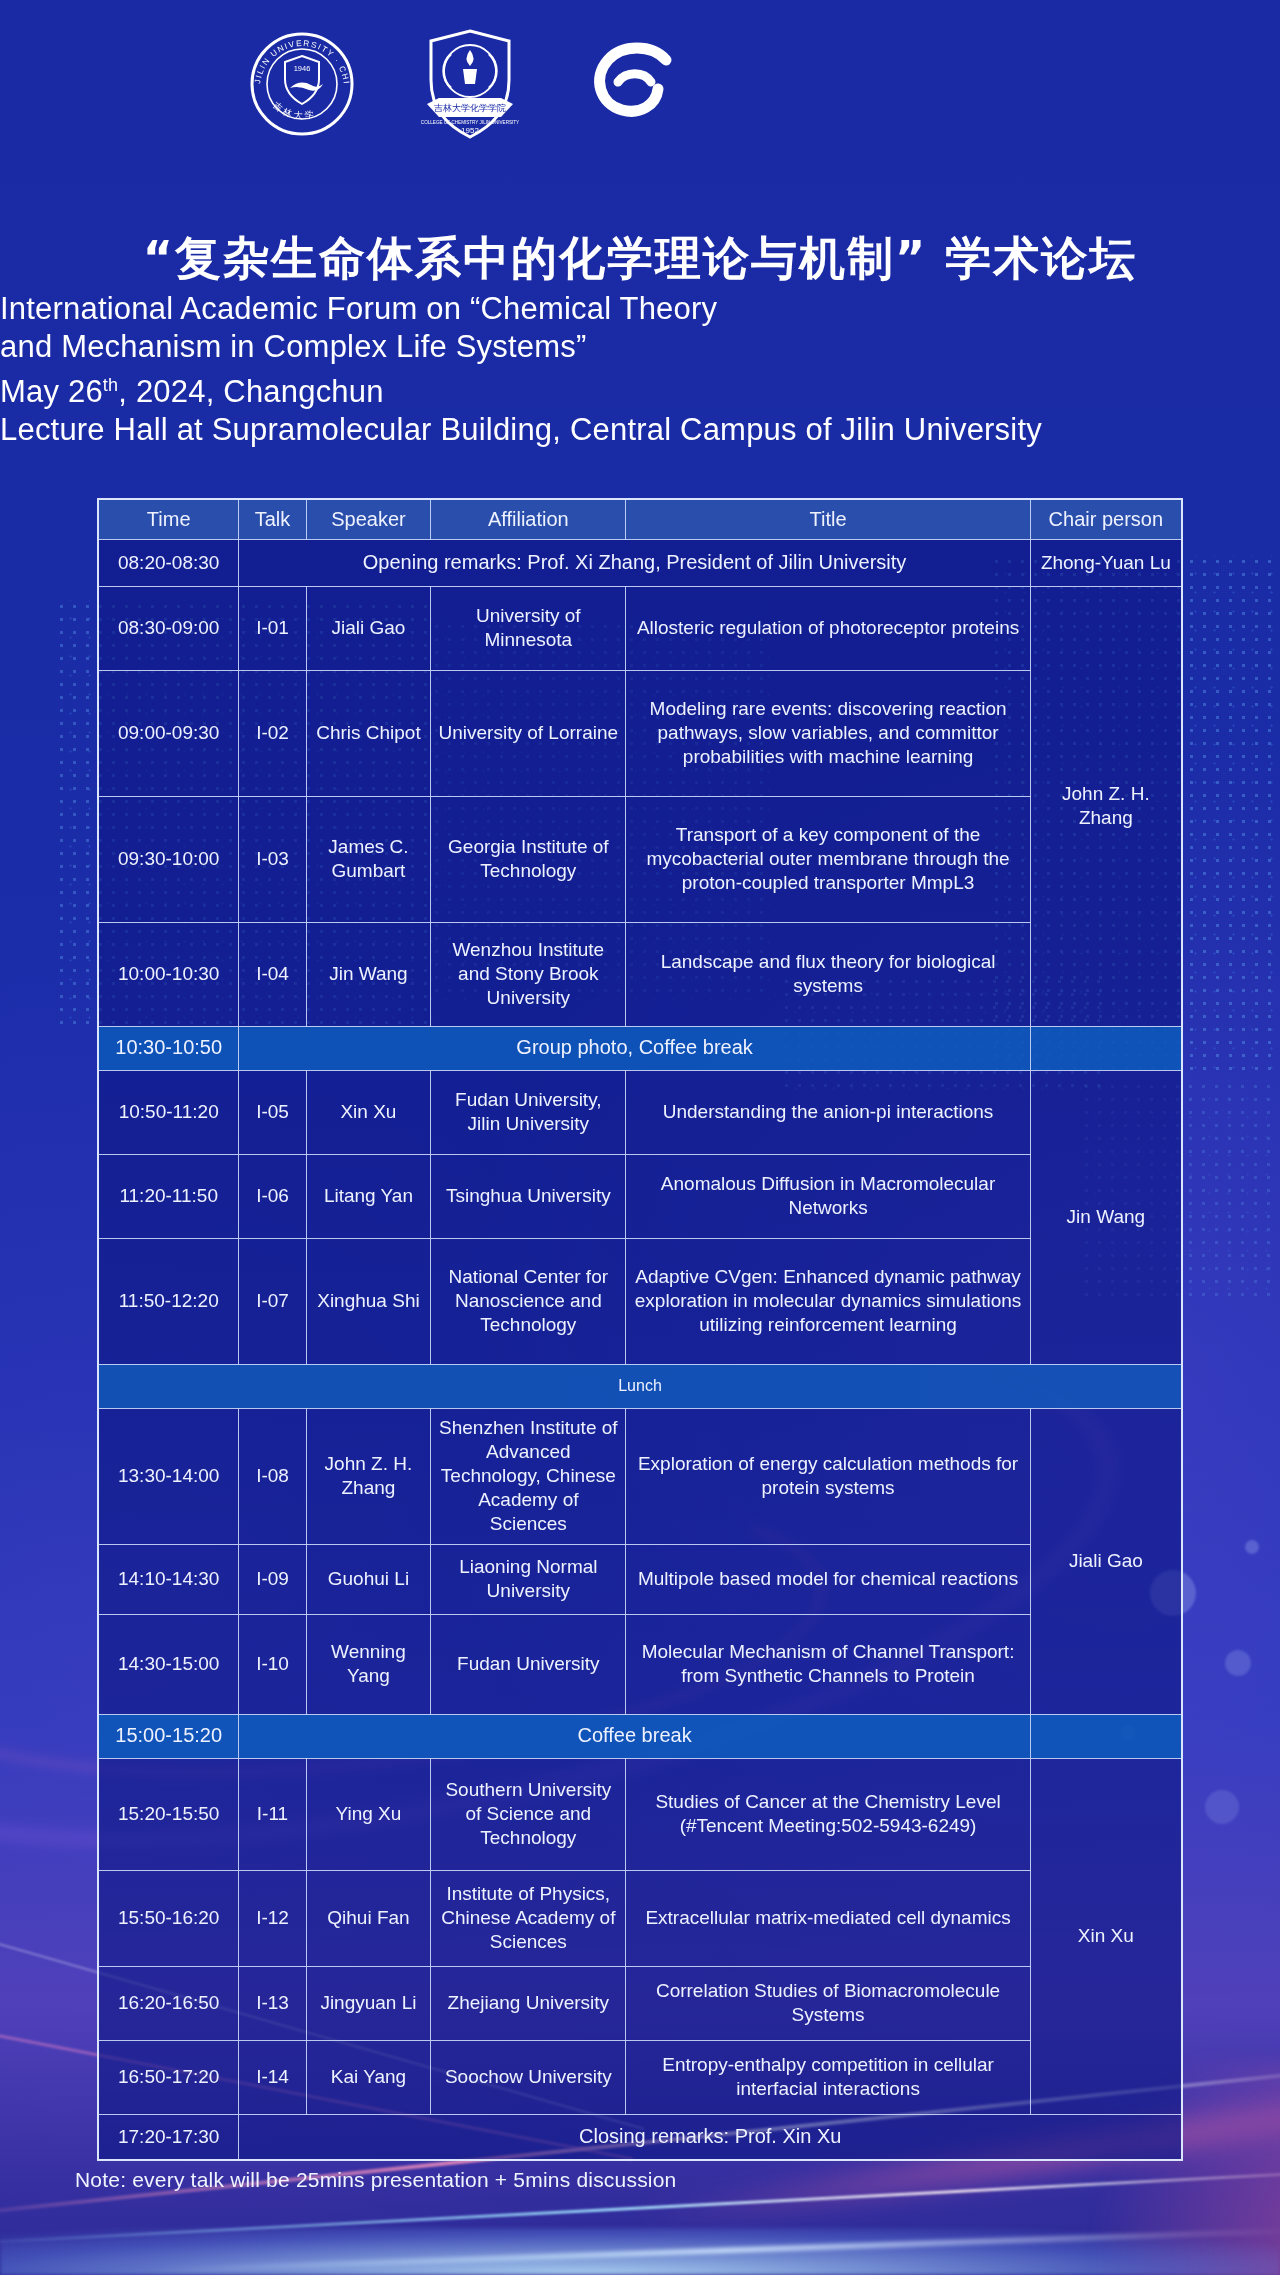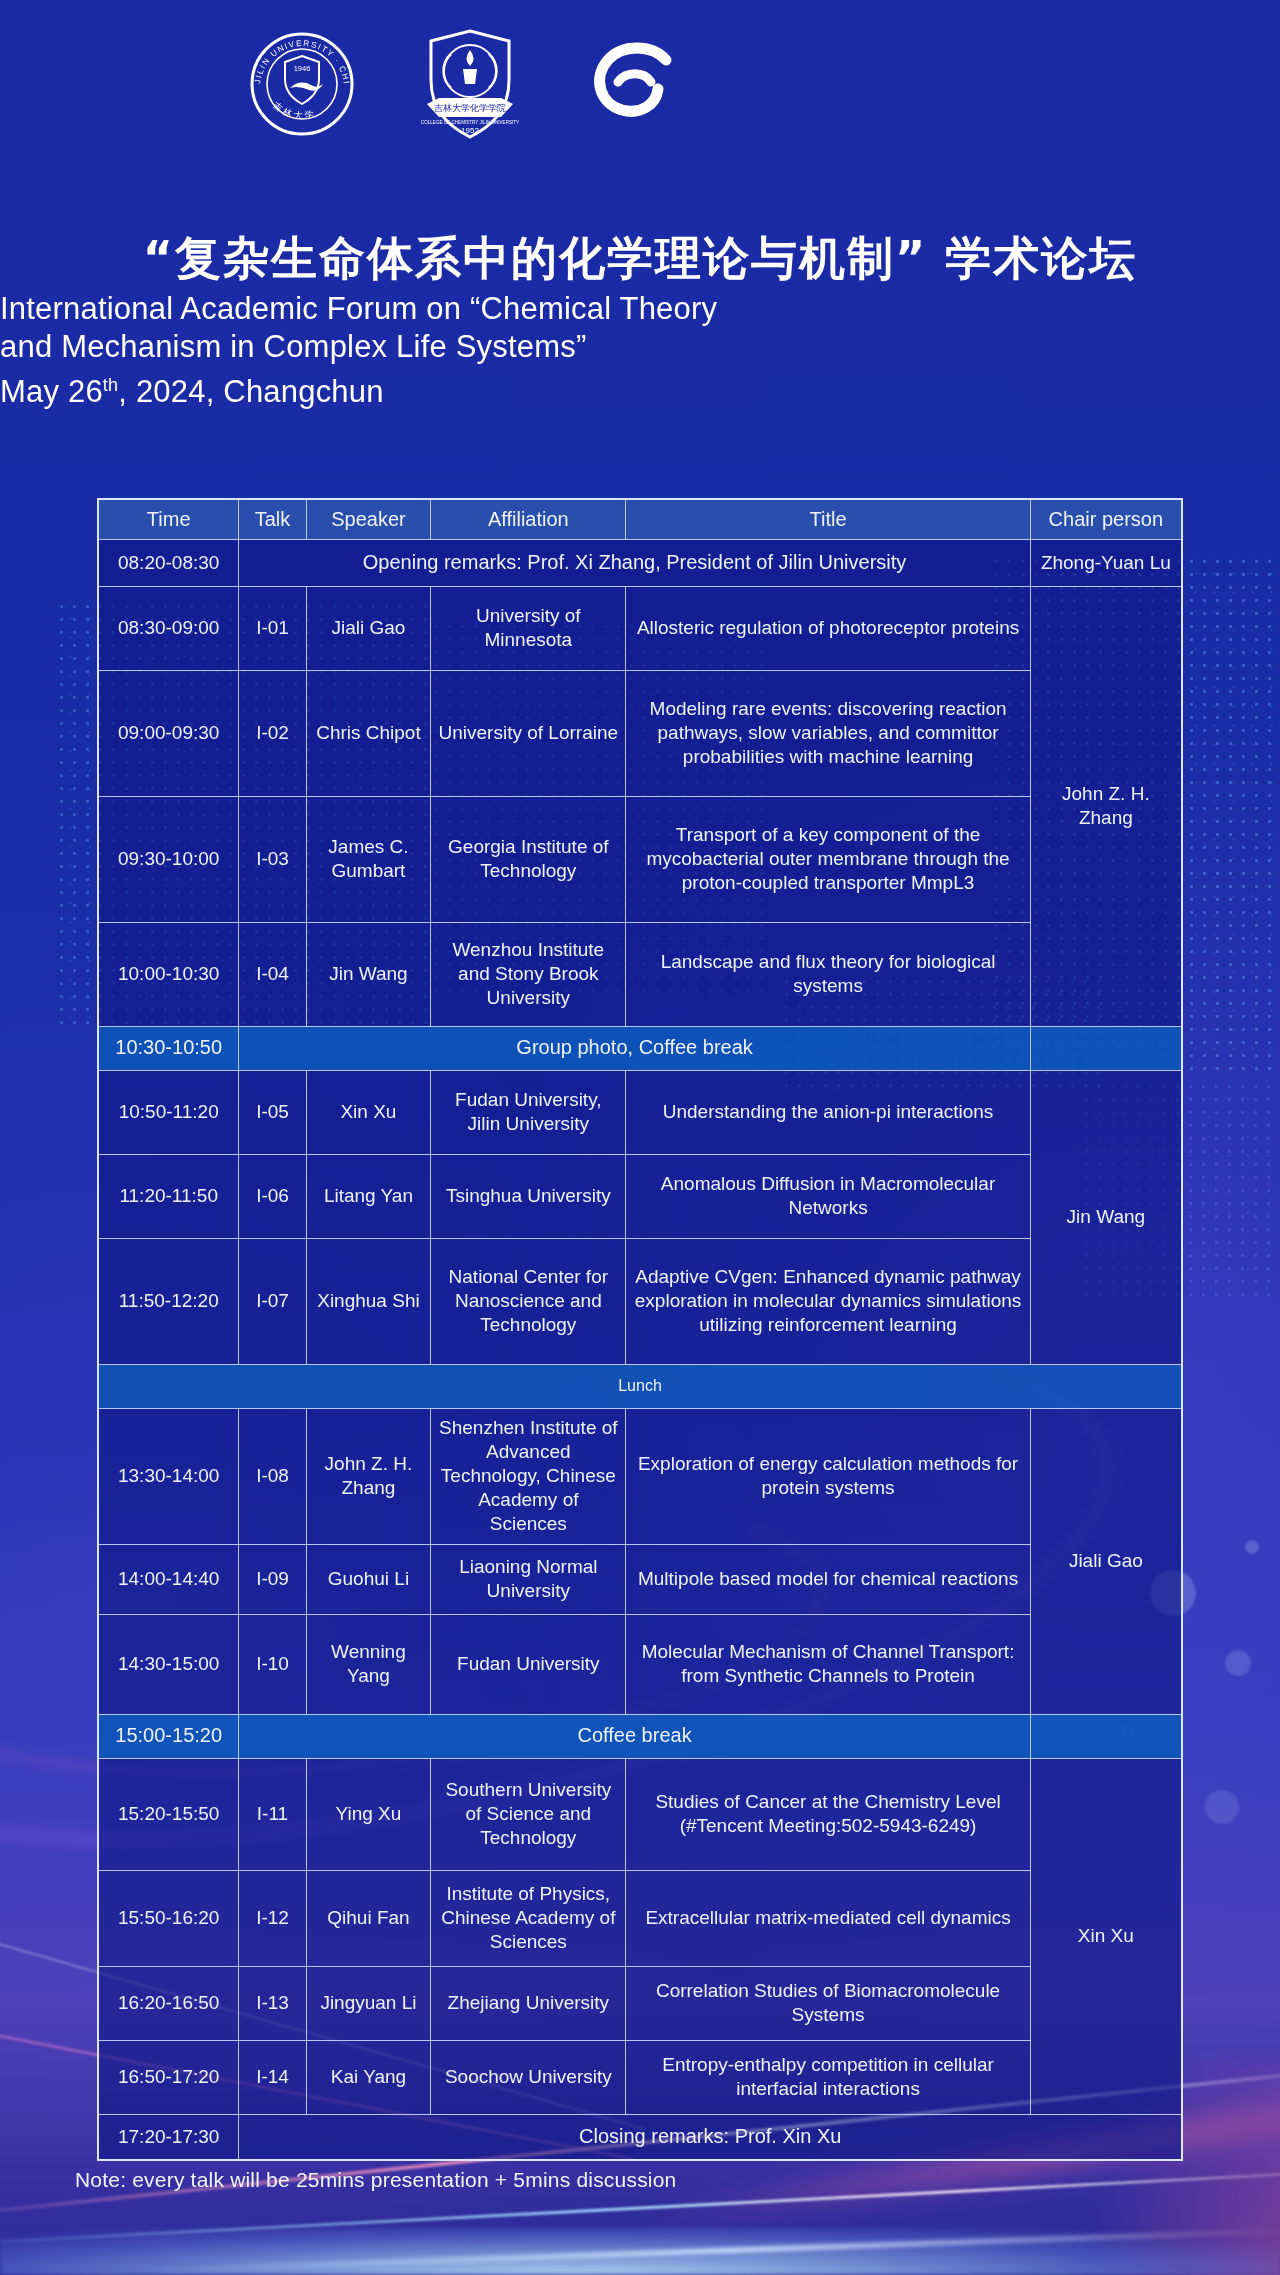--- a/index.html
+++ b/index.html
@@ -151,20 +151,21 @@
       </svg>
 
     </div>
 
     <div class="title-zh">“复杂生命体系中的化学理论与机制” 学术论坛</div>
 
     <div class="title-en">
       <div>International Academic Forum on “Chemical Theory</div>
       <div>and Mechanism in Complex Life Systems”</div>
       <div><span>May 26</span><sup>th</sup><span>, 2024, Changchun</span></div>
+      <div>Lecture Hall at Supramolecular Building, Central Campus of Jilin University</div>
     </div>
   </div>
 
   <table class="program">
     <colgroup>
       <col style="width:13%">
         <col style="width:6.2%">
         <col style="width:11.5%">
       <col style="width:18%">
         <col style="width:37.3%">
@@ -247,21 +248,21 @@
         </tr>
         <tr style="height: 136px;">
           <td class="time">13:30-14:00</td>
           <td class="talk-col">I-08</td>
           <td class="speaker-col">John Z. H. Zhang</td>
           <td class="affil-col">Shenzhen Institute of Advanced Technology, Chinese Academy of Sciences</td>
           <td class="title-col">Exploration of energy calculation methods for protein systems</td>
           <td class="chair-col" colspan="1" rowspan="3">Jiali Gao</td>
         </tr>
         <tr style="height: 70px;">
-          <td class="time">14:00-14:40</td>
+          <td class="time">14:10-14:30</td>
           <td class="talk-col">I-09</td>
           <td class="speaker-col">Guohui Li</td>
           <td class="affil-col">Liaoning Normal University</td>
           <td class="title-col">Multipole based model for chemical reactions</td>
         </tr>
         <tr style="height: 100px;">
           <td class="time">14:30-15:00</td>
           <td class="talk-col">I-10</td>
           <td class="speaker-col">Wenning Yang</td>
           <td class="affil-col">Fudan University</td>

